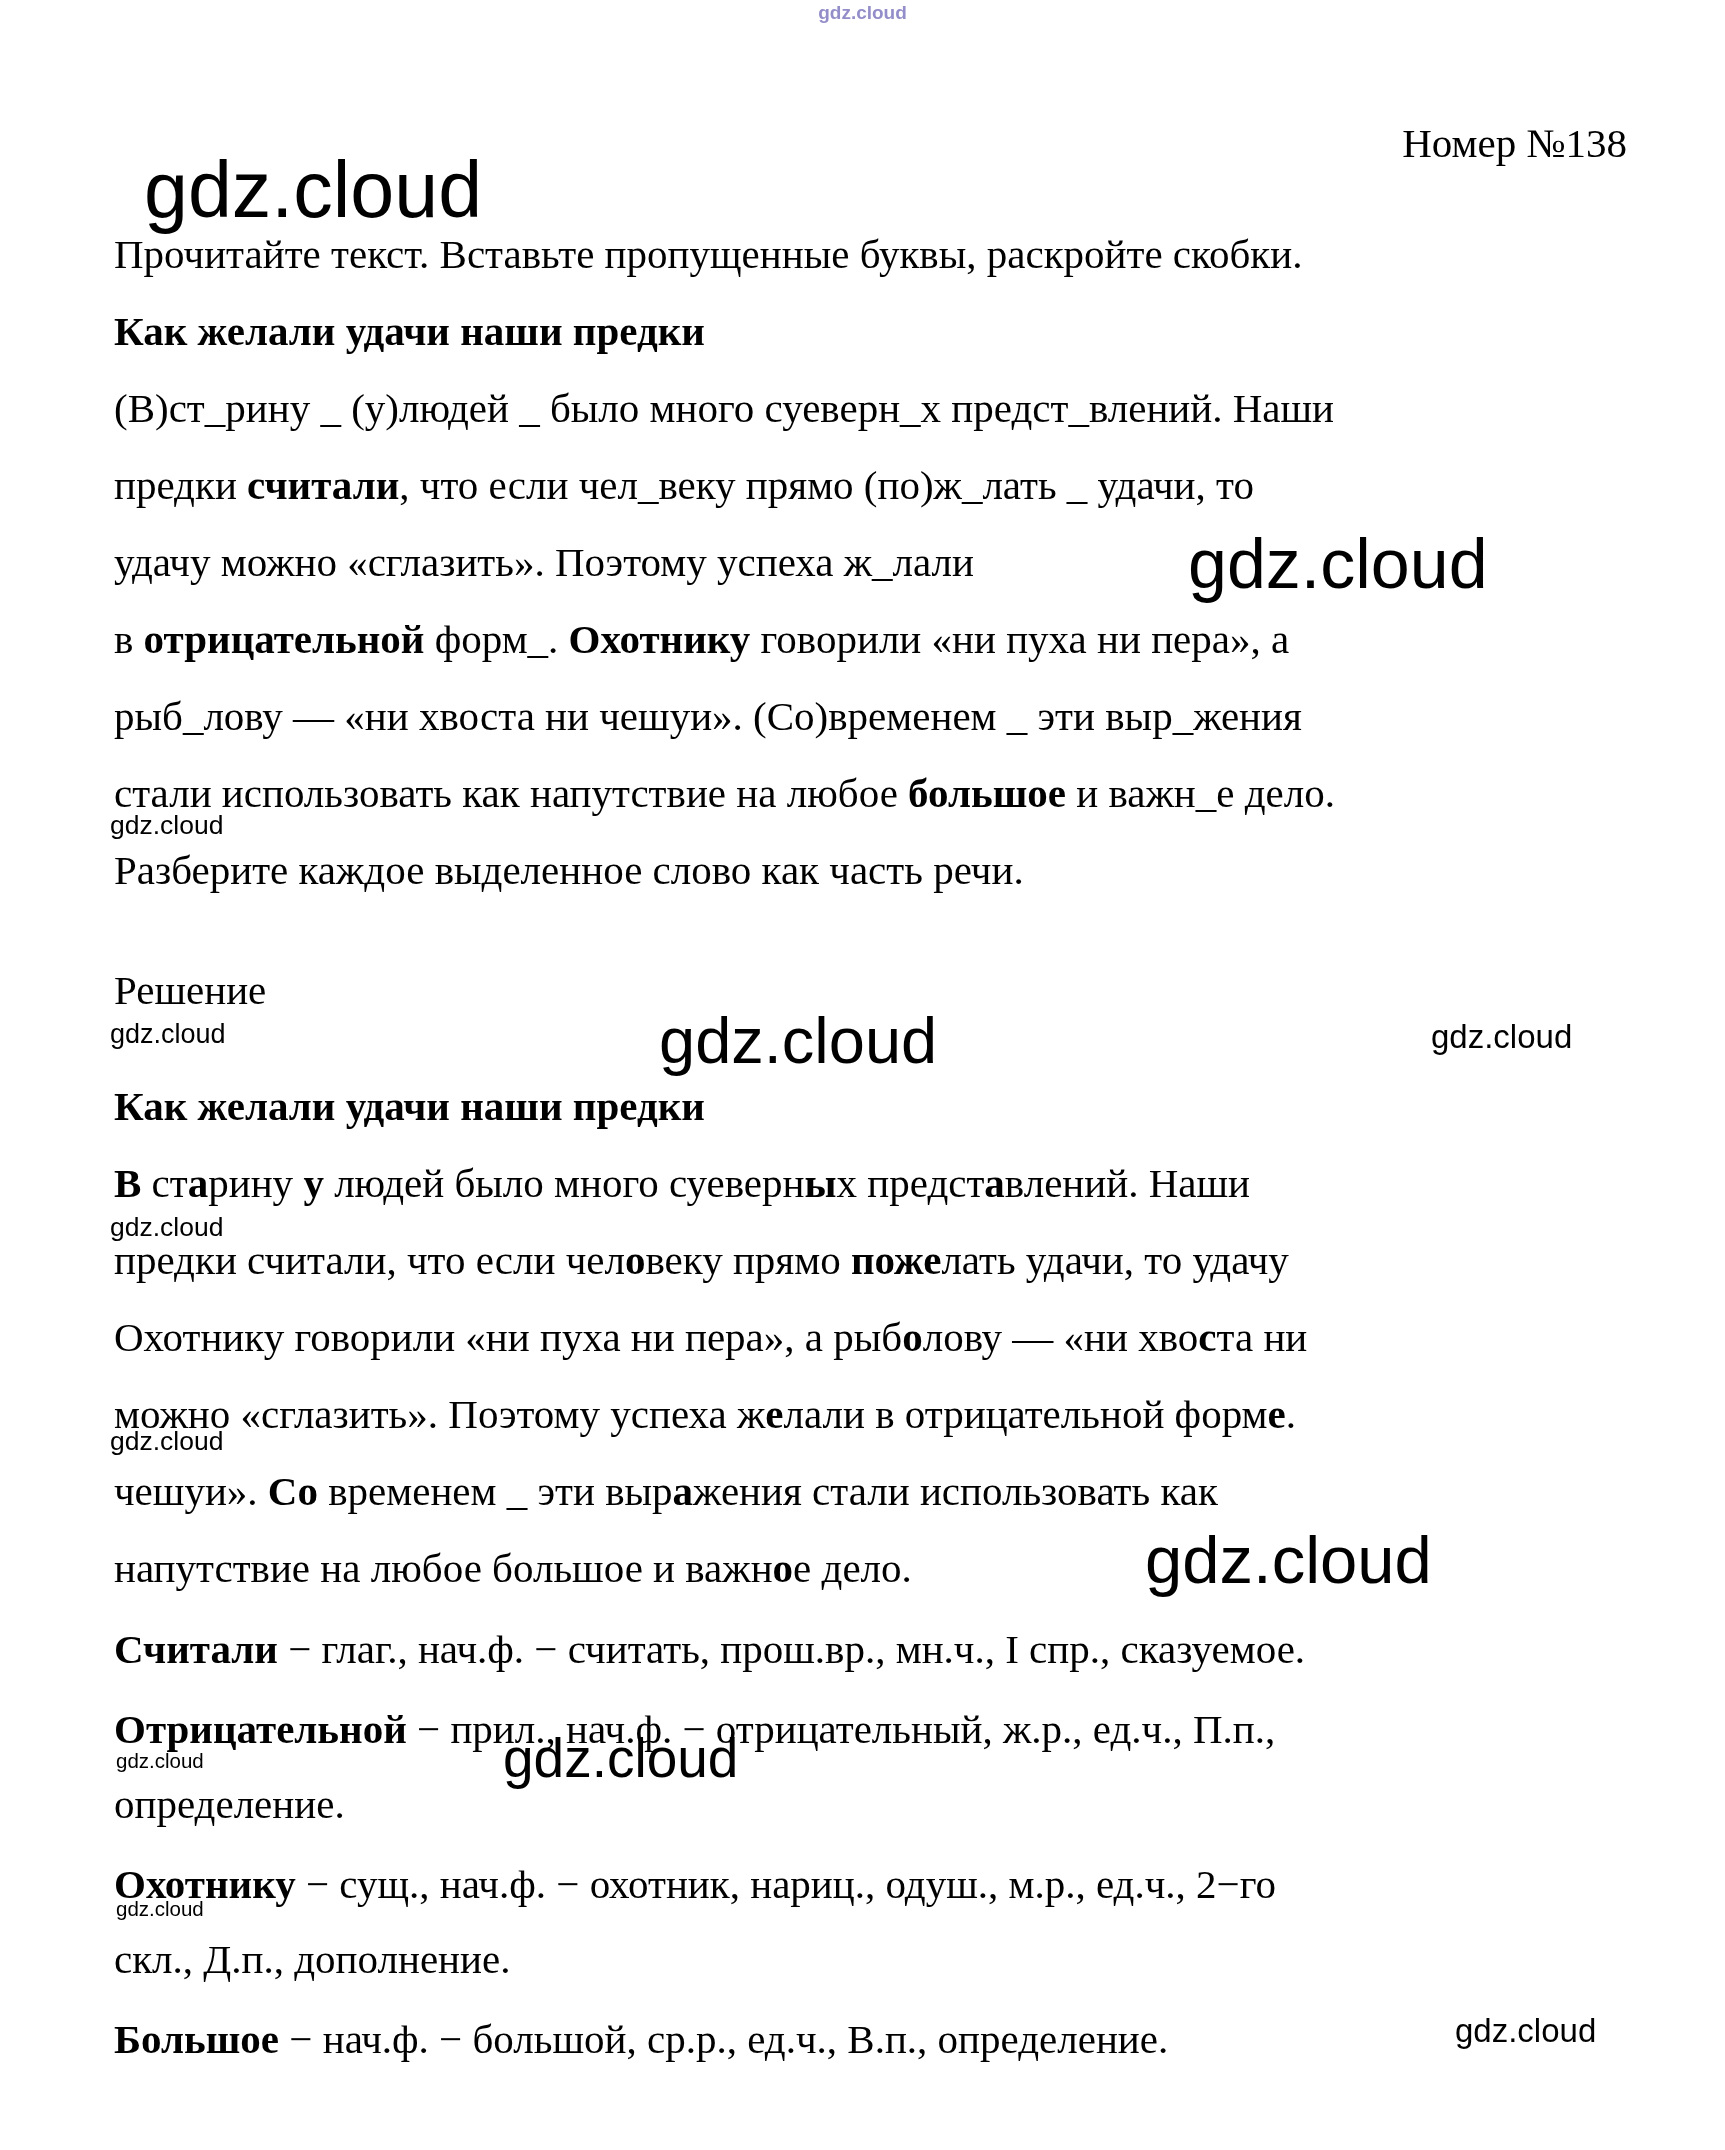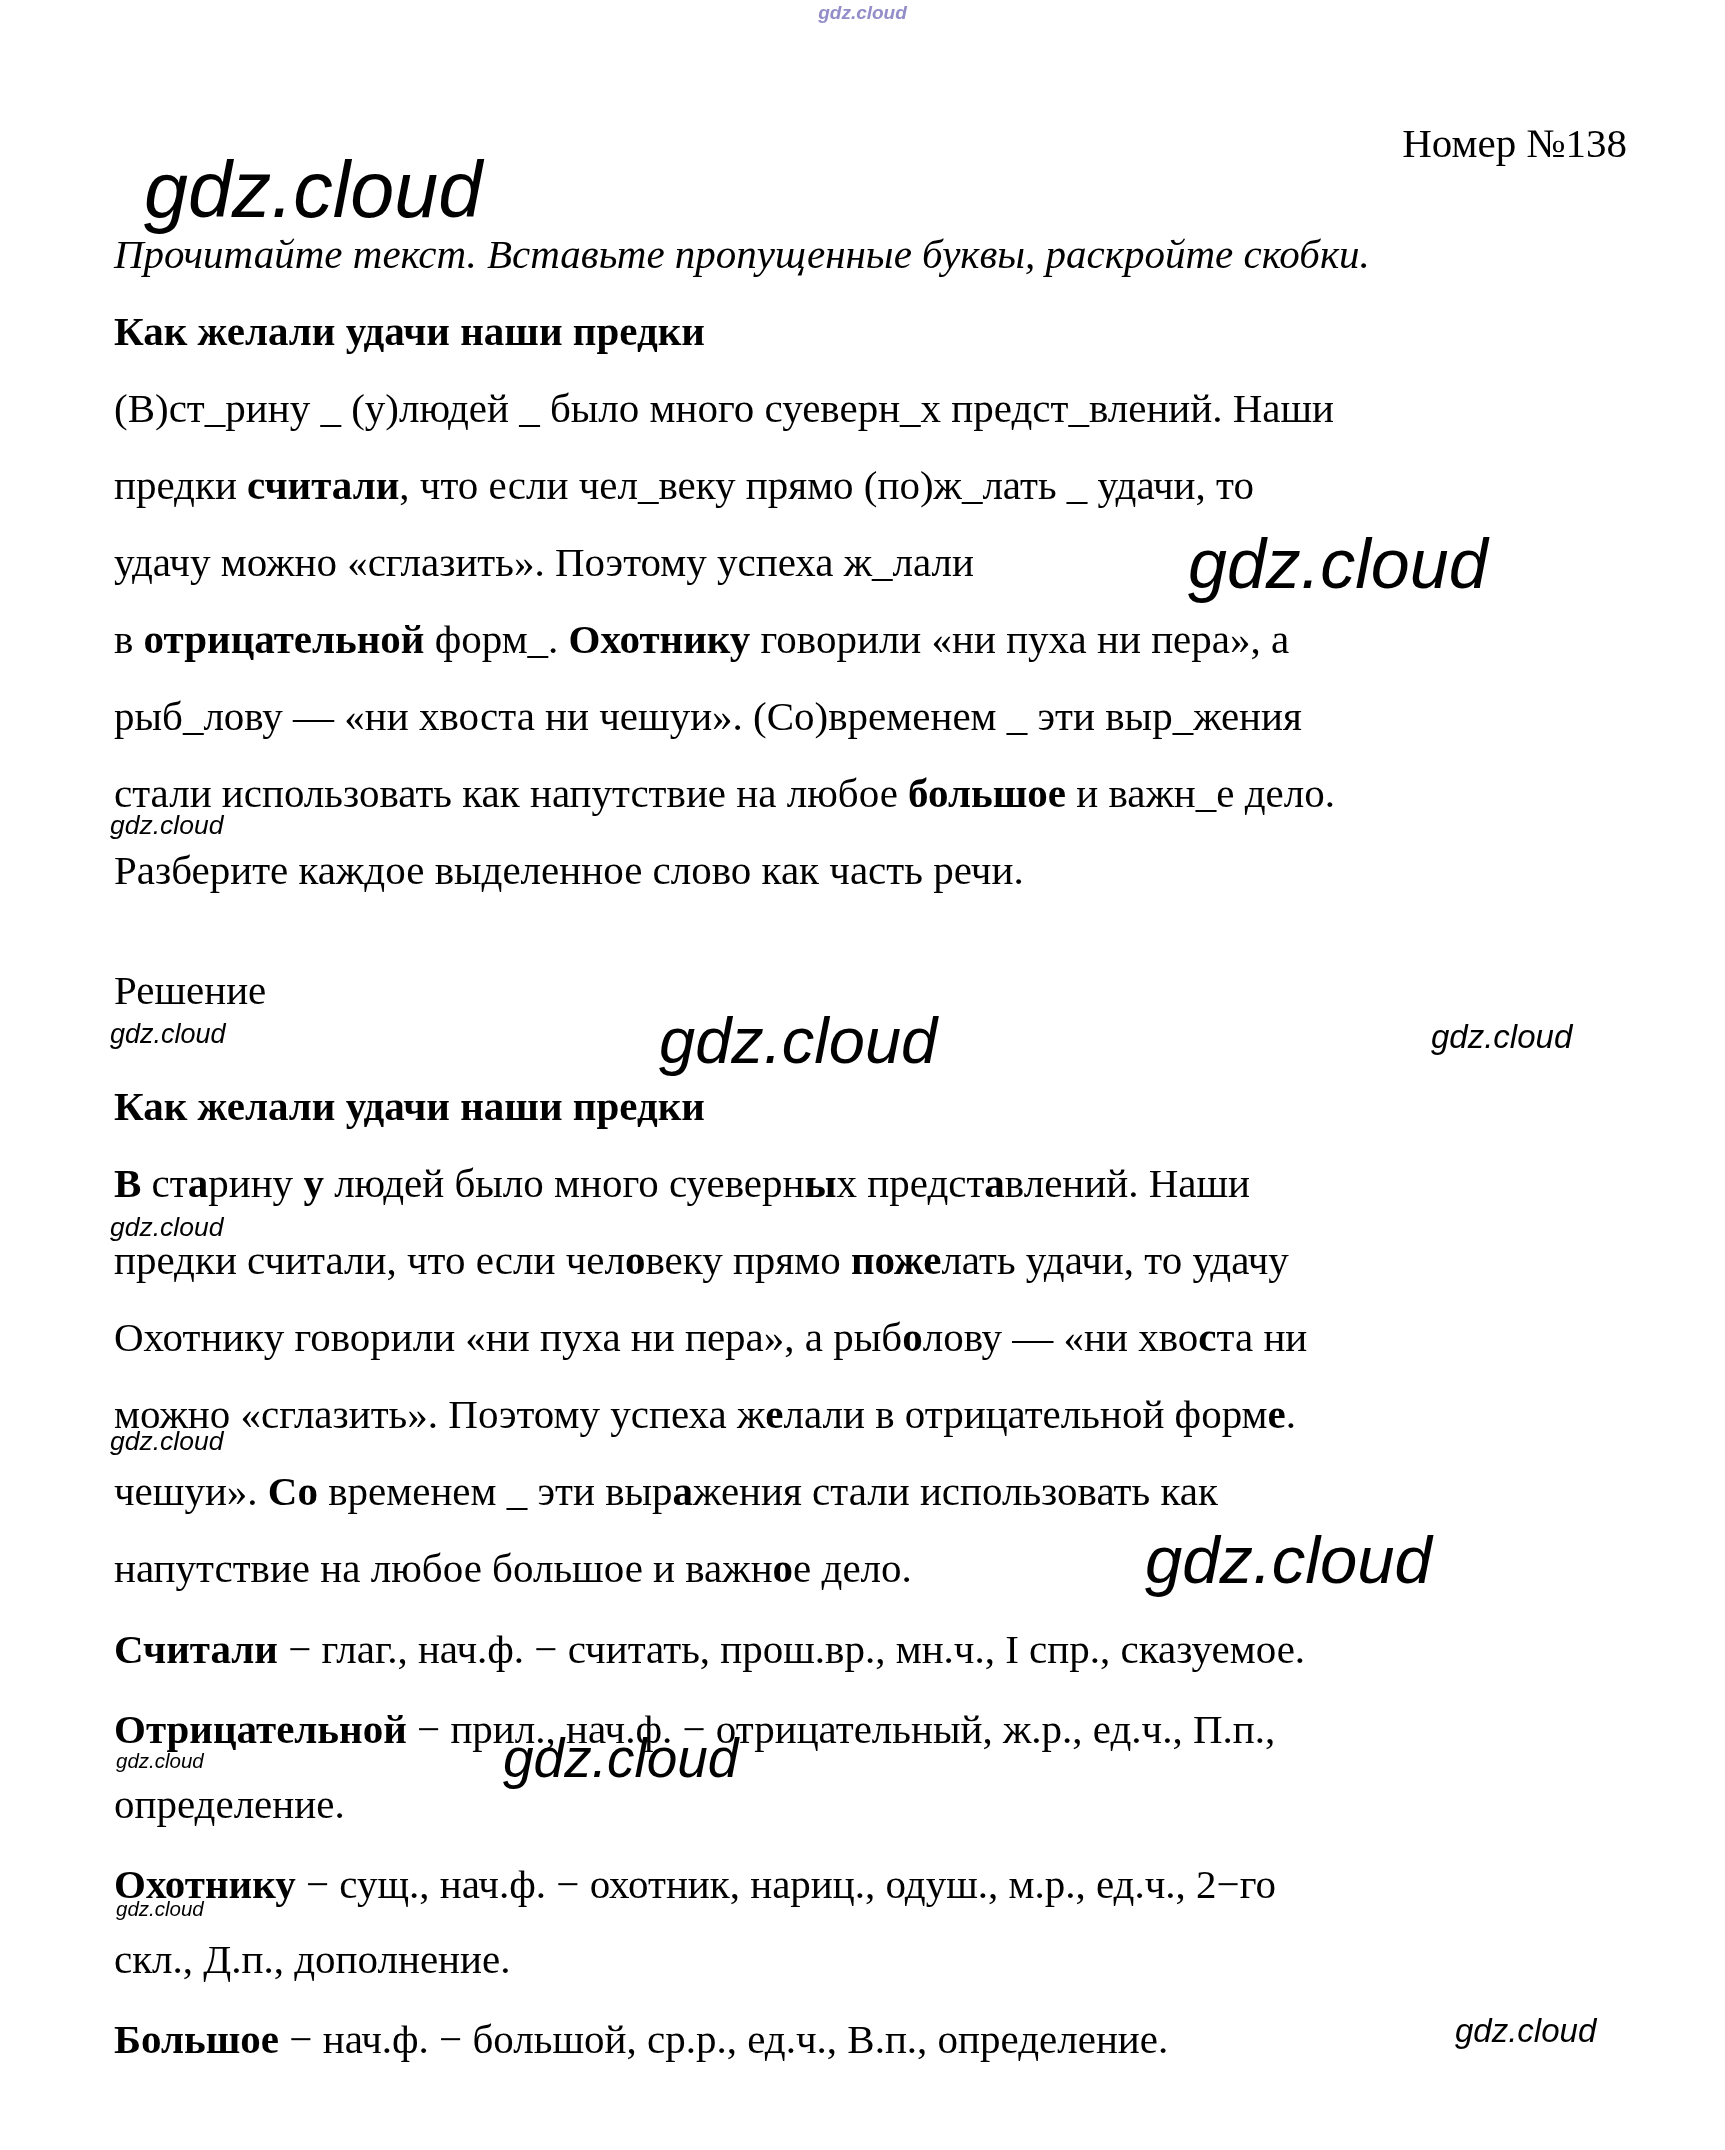--- a/index.html
+++ b/index.html
@@ -8,39 +8,38 @@
     position:relative;
     width:1725px; height:2150px;
     background:#ffffff;
     color:#000000;
     font-family:"Liberation Serif", serif;
     font-size:41px;
     overflow:hidden;
   }
   .content { padding:118px 98px 0 114px; }
   .title { text-align:right; line-height:51px; }
-  .instruction { margin-top:47px; line-height:77px; white-space:nowrap;font-style:italic; }
+  .instruction { margin-top:47px; line-height:77px; white-space:nowrap; }
   .heading { font-weight:bold; line-height:77px; white-space:nowrap; }
   .tblock .tline { line-height:77px; white-space:nowrap; }
   .b { font-weight:bold;text-align:right; }
   .note { line-height:77px; white-space:nowrap; }
   .sol-label { text-align:left; margin-top:43px; line-height:77px; }
   .sol-heading { margin-top:39px; }
   .analysis { margin-top:5.1px; }
   .analysis .tline { line-height:75px; white-space:nowrap; }
   .analysis:first-of-type { margin-top:8.6px; }
 
   .wm {
     position:absolute;
     font-family:"Liberation Sans", sans-serif;
     color:#000000;
     white-space:nowrap;
     line-height:1;
     font-weight:500;
-    font-style:italic;
   }
   .wm-top           { top:3.4px;    left:50%; transform:translateX(-50%); font-size:19px; color:#938ec9; font-weight:bold; }
   .wm-header-left   { top:150px;  left:144px;  font-size:79px; }
   .wm-task-inline   { top:529px;  left:1188px; font-size:70px; }
   .wm-task-left     { top:812px;  left:110px;  font-size:26.5px; }
   .wm-pre-left      { top:1021px; left:110px;  font-size:27px; }
   .wm-pre-center    { top:1008px; left:659px;  font-size:65px; }
   .wm-pre-right     { top:1020px; left:1431px; font-size:33px; }
   .wm-sol-left-1    { top:1214px; left:110px;  font-size:26.5px; }
   .wm-sol-left-2    { top:1428px; left:110px;  font-size:26.5px; }

